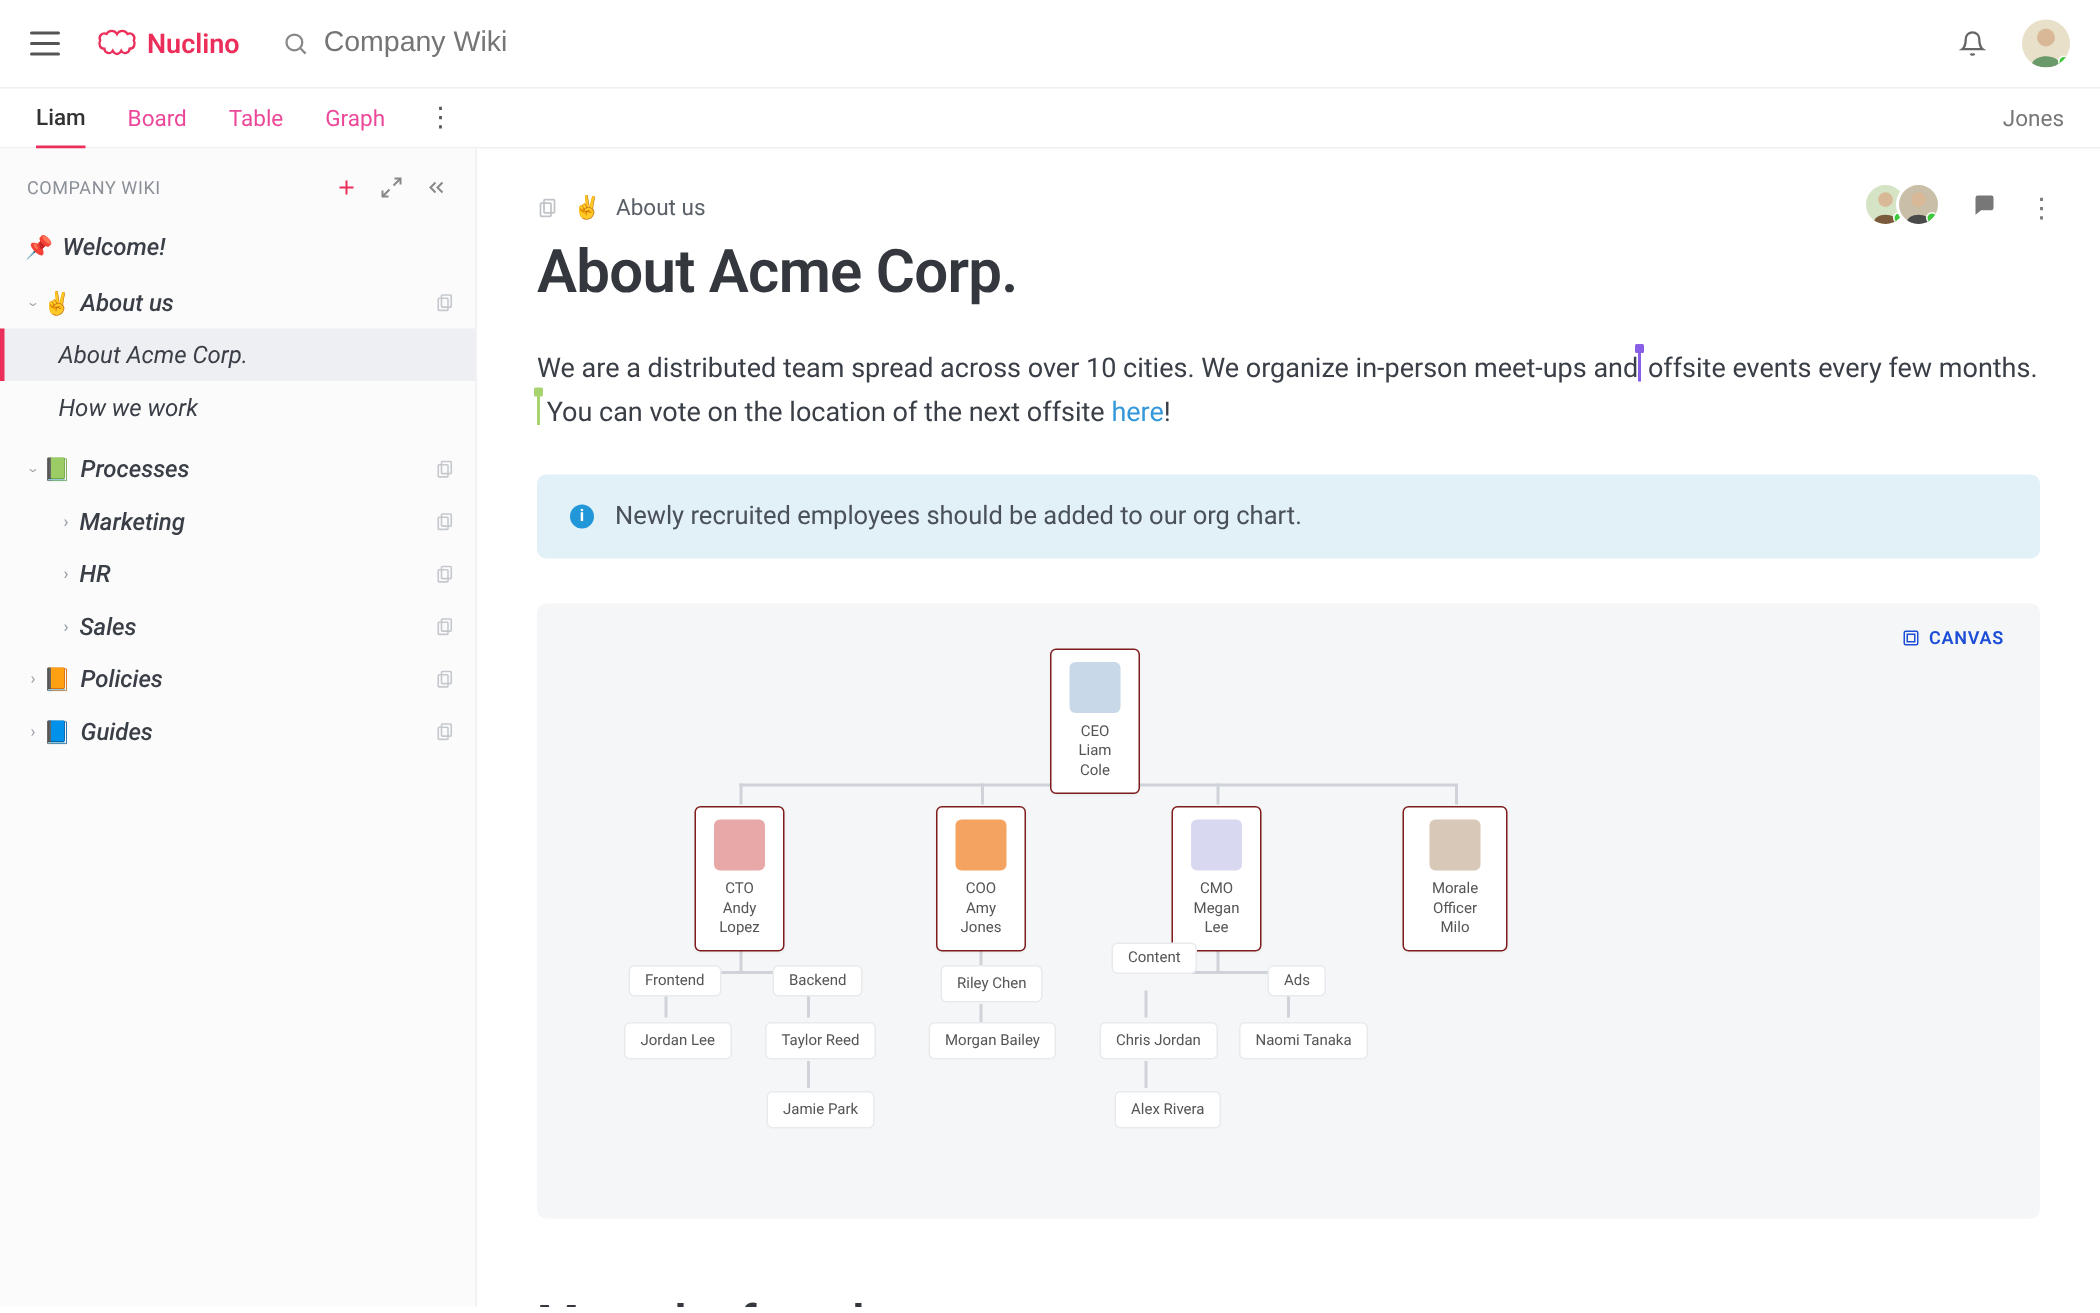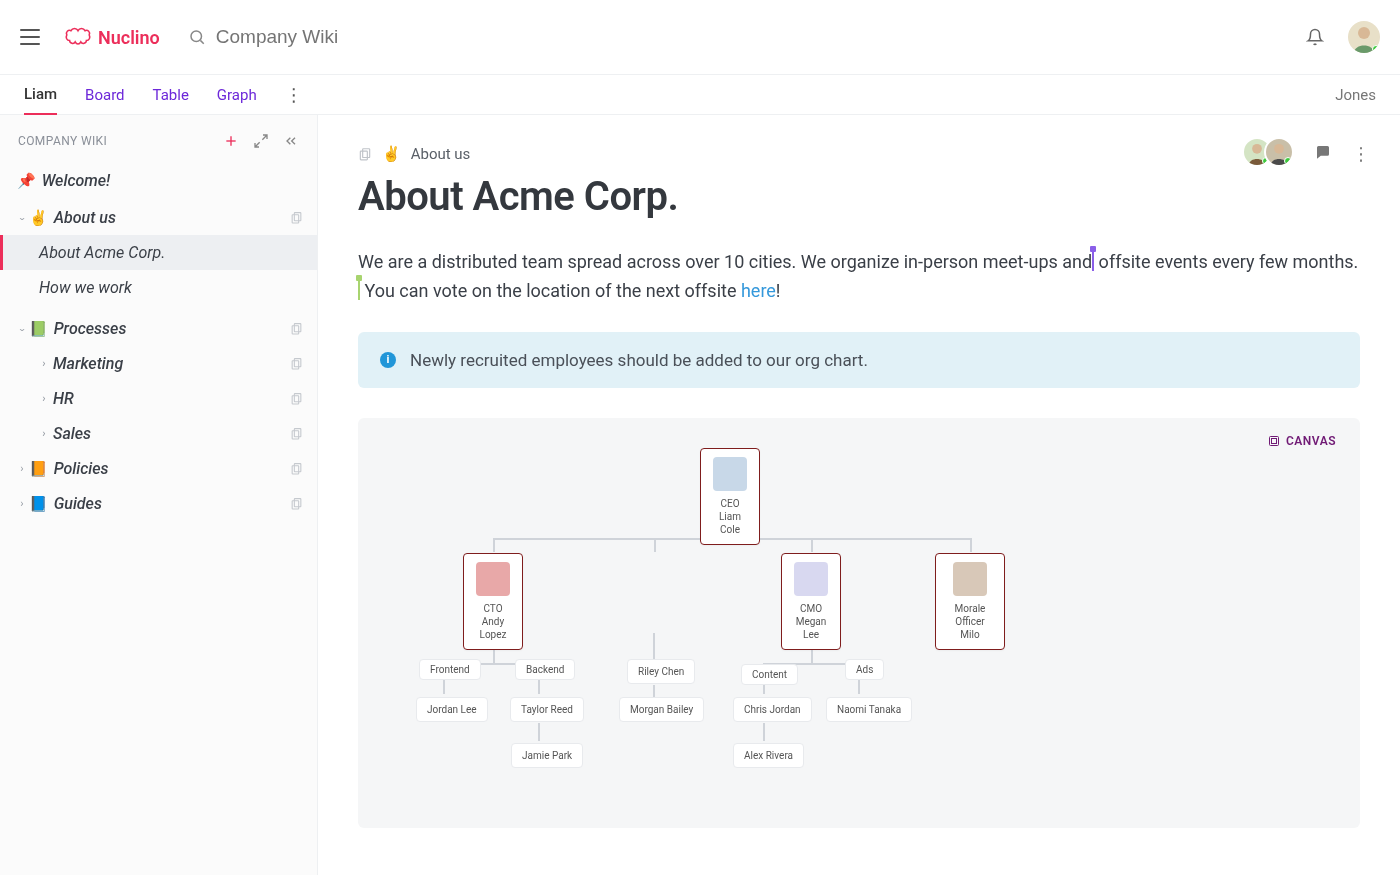--- a/index.html
+++ b/index.html
@@ -1,36 +1,36 @@
 <!DOCTYPE html>
 <html><head>
 <meta charset="utf-8">
 <style>
 * { margin:0; padding:0; box-sizing:border-box; }
 body { font-family: -apple-system, BlinkMacSystemFont, "Segoe UI", Roboto, sans-serif; background:#fff; color:#333; width:1400px; height:875px; overflow:hidden; }
 
 
-.header { display:flex; align-items:center; height:75px; padding:0 20px; border-bottom:1px solid #eef0f2; }
+.header { display:flex; align-items:center; height:59px; padding:0 20px; border-bottom:1px solid #eef0f2; }
 .hamburger { width:20px; height:16px; display:flex; flex-direction:column; justify-content:space-between; cursor:pointer; margin-right:24px; }
 .hamburger span { height:2px; background:#555; border-radius:1px; }
 .logo { display:flex; align-items:center; gap:6px; cursor:pointer; }
 .logo-icon { width:28px; height:22px; }
 .logo-text { font-weight:600; font-size:18px; color:#ec2e5a; }
 .search-wrap { display:flex; align-items:center; margin-left:28px; gap:10px; }
 .search-icon { width:18px; height:18px; color:#888; }
 .search-input { border:none; font-size:19px; color:#888; outline:none; width:240px; }
 .header-right { margin-left:auto; display:flex; align-items:center; gap:24px; }
 .bell-icon { width:18px; height:18px; color:#666; cursor:pointer; }
 .avatar { width:32px; height:32px; border-radius:50%; background:#e8e0c8; position:relative; cursor:pointer; display:flex; align-items:center; justify-content:center; overflow:hidden; }
 .avatar svg { width:100%; height:100%; }
 .avatar .dot { position:absolute; bottom:0; right:0; width:8px; height:8px; background:#3cc93c; border-radius:50%; border:1.5px solid #fff; }
 
 
 .tabrow { display:flex; align-items:center; height:40px; padding:0 24px; border-bottom:1px solid #eef0f2; }
-.tab { font-size:15px; color:#6d28d9; padding:10px 0; margin-right:28px; cursor:pointer; }
+.tab { font-size:15px; color:#ec4899; padding:10px 0; margin-right:28px; cursor:pointer; }
 .tab.active { color:#333; font-weight:500; border-bottom:2px solid #ec2e5a; margin-bottom:-1px; }
 .tab-more { color:#555; cursor:pointer; font-size:18px; line-height:1; }
 .saved { margin-left:auto; font-size:15px; color:#777; }
 
 
 .layout { display:flex; height:calc(875px - 103px); }
 .sidebar { width:318px; background:#fbfbfb; border-right:1px solid #eef0f2; padding-top:12px; overflow:hidden; }
 .sb-head { display:flex; align-items:center; padding:6px 18px 12px; }
 .sb-title { font-size:12px; letter-spacing:0.4px; color:#8a8f98; font-weight:400; }
 .sb-actions { margin-left:auto; display:flex; align-items:center; gap:14px; }
@@ -68,21 +68,21 @@
 .cursor-purple::before { content:''; position:absolute; top:-5px; left:-2px; width:6px; height:6px; background:#8a5fe8; border-radius:1px;}
 .cursor-green { display:inline-block; width:2px; height:20px; background:#a8d46f; vertical-align:middle; position:relative; top:-2px;}
 .cursor-green::before { content:''; position:absolute; top:-5px; left:-2px; width:6px; height:6px; background:#a8d46f; border-radius:1px;}
 .link { color:#3498db; }
 
 .info-box { background:#e1f1f7; border-radius:6px; padding:18px 22px; display:flex; align-items:center; gap:14px; margin-bottom:30px; }
 .info-icon { width:16px; height:16px; background:#2196d8; border-radius:50%; color:#fff; display:flex; align-items:center; justify-content:center; font-size:11px; font-weight:700; flex-shrink:0;}
 .info-text { font-size:17px; color:#4a5058; }
 
 .canvas { background:#f5f6f7; border-radius:6px; padding:20px 25px 30px; position:relative; margin-bottom:50px; }
-.canvas-badge { position:absolute; top:16px; right:24px; display:flex; align-items:center; gap:6px; color:#701a75; font-size:12px; font-weight:600; letter-spacing:0.5px;}
+.canvas-badge { position:absolute; top:16px; right:24px; display:flex; align-items:center; gap:6px; color:#1d4ed8; font-size:12px; font-weight:600; letter-spacing:0.5px;}
 .canvas-badge svg { width:12px; height:12px;}
 
 .org-chart { position:relative; height:360px; }
 .org-node { position:absolute; background:#fff; border:1px solid #7f1d1d; border-radius:4px; text-align:center; padding:8px 10px 8px; box-shadow:0 1px 2px rgba(0,0,0,0.04); }
 .org-node .photo { width:34px; height:34px; border-radius:4px; margin:0 auto 6px; background:#d8c8b8;}
 .org-node .role { font-size:10px; color:#555; line-height:1.3;}
 .org-node .name { font-size:10px; color:#555; line-height:1.3;}
 .org-dept { position:absolute; background:#fff; border:1px solid #e8eaed; border-radius:4px; padding:4px 10px; font-size:10px; color:#555; transform:rotate(0deg);}
 .org-dept::before, .org-dept::after { content:''; position:absolute; top:50%; width:0; height:0; border-top:8px solid transparent; border-bottom:8px solid transparent; transform:translateY(-50%);}
 .org-person { position:absolute; background:#fff; border:1px solid #e8eaed; border-radius:4px; padding:6px 10px; font-size:10px; color:#555;}
@@ -313,44 +313,49 @@
           <div class="photo" style="background:#c8d8e8;"></div>
           <div class="role">CEO</div>
           <div class="name">Liam Cole</div>
         </div>
 
         <div class="org-node" style="left:80px; top:115px; width:60px;">
           <div class="photo" style="background:#e8a8a8;"></div>
           <div class="role">CTO</div>
           <div class="name">Andy Lopez</div>
         </div>
+        <div class="org-node" style="left:241px; top:115px; width:60px;">
+          <div class="photo" style="background:#f4a460;"></div>
+          <div class="role">COO</div>
+          <div class="name">Amy Jones</div>
+        </div>
         <div class="org-node" style="left:398px; top:115px; width:60px;">
           <div class="photo" style="background:#d8d8f0;"></div>
           <div class="role">CMO</div>
           <div class="name">Megan Lee</div>
         </div>
         <div class="org-node" style="left:552px; top:115px; width:70px;">
           <div class="photo" style="background:#d8c8b8;"></div>
           <div class="role">Morale Officer</div>
           <div class="name">Milo</div>
         </div>
 
         <div class="org-dept" style="left:36px; top:221px;">Frontend</div>
         <div class="org-dept" style="left:132px; top:221px;">Backend</div>
         <div class="org-person" style="left:244px; top:221px;">Riley Chen</div>
-        <div class="org-dept" style="left:358px; top:226px;">Content</div>
+        <div class="org-dept" style="left:358px; top:206px;">Content</div>
         <div class="org-dept" style="left:462px; top:221px;">Ads</div>
 
         <div class="org-person" style="left:33px; top:259px;">Jordan Lee</div>
         <div class="org-person" style="left:127px; top:259px;">Taylor Reed</div>
         <div class="org-person" style="left:236px; top:259px;">Morgan Bailey</div>
         <div class="org-person" style="left:350px; top:259px;">Chris Jordan</div>
         <div class="org-person" style="left:443px; top:259px;">Naomi Tanaka</div>
 
         <div class="org-person" style="left:128px; top:305px;">Jamie Park</div>
-        <div class="org-person" style="left:350px; top:305px;">Alex Rivera</div>
+        <div class="org-person" style="left:360px; top:305px;">Alex Rivera</div>
       </div>
     </div>
 
     <h2 class="section-h2">Meet the founder</h2>
   </div>
 
 </div>
 
 </body></html>

